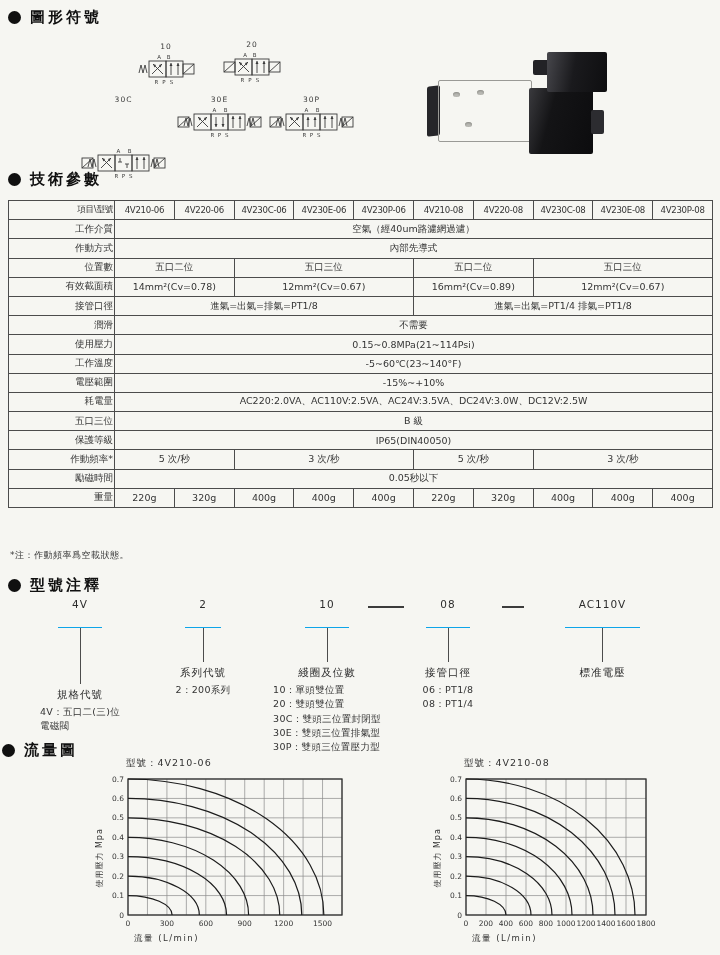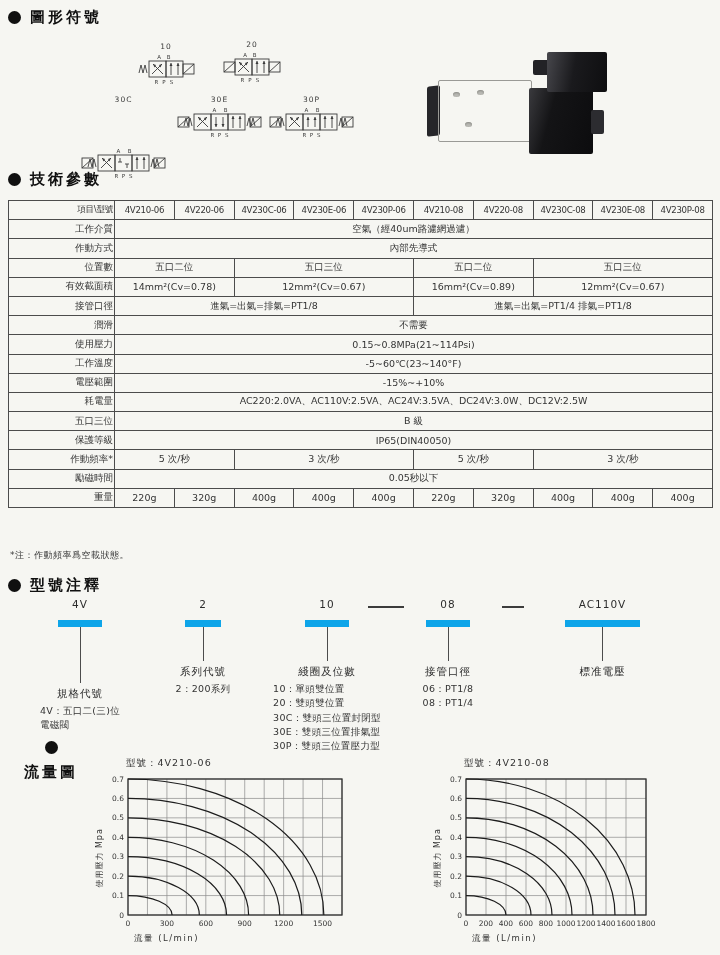--- a/index.html
+++ b/index.html
@@ -38,21 +38,21 @@
     font-size:9.5px;color:#343434;table-layout:fixed;}
   #param-table th,#param-table td{border:1px solid #4c4c4c;padding:2px 1px;height:14.2px;
     text-align:center;font-weight:normal;overflow:hidden;white-space:nowrap;}
   #param-table .rowlabel{text-align:right;padding-left:6px;width:98px;}
   #param-table thead th{font-size:8.6px;letter-spacing:-0.3px;}
   #footnote{position:absolute;left:10px;top:549px;font-size:9px;color:#3a3a3a;letter-spacing:0.5px;}
 
   
   #model-code{position:absolute;left:0;top:598px;width:720px;height:140px;}
   .code-group{position:absolute;display:flex;flex-direction:column;align-items:center;}
-  .code-text{font-size:10.5px;letter-spacing:1px;color:#2c2c2c;padding:0 14px 10px 14px;border-bottom:7px solid #0ea5e9;}
+  .code-text{font-size:10.5px;letter-spacing:1px;color:#2c2c2c;padding:0 14px 17px 14px;border-bottom:1px solid #0ea5e9;}
   .code-stem{width:1px;background:#4c4c4c;}
   .code-heading{font-size:10.5px;color:#2c2c2c;letter-spacing:1px;margin:4px 0 3px 0;}
   .code-lines{font-size:9.5px;line-height:1.5;color:#333;text-align:left;letter-spacing:0.3px;}
   .code-dash{position:absolute;border-top:2px solid #3c3c3c;}
 
   
   .chart-block{position:absolute;}
   .chart-title{position:absolute;font-size:9.5px;letter-spacing:1px;color:#333;}
   .chart-block svg{position:absolute;left:0;top:16px;}
 </style>
@@ -387,21 +387,21 @@
     </div>
     <div class="code-group" style="left: 530px; top: 0px; width: 145px;">
       <div class="code-text">AC110V</div>
       <div class="code-stem" style="height: 34px;"></div>
       <div class="code-heading">標准電壓</div>
     </div>
     <div class="code-dash" style="left: 368px; top: 8px; width: 36px;"></div>
     <div class="code-dash" style="left: 502px; top: 8px; width: 22px;"></div>
   </div>
 
-<div class="section-heading" style="left:24px;top:741px;flex-direction:column;">
+<div class="section-heading" style="left:2px;top:741px;">
   <span class="bullet"></span>
   <span>流量圖</span>
 </div>
 <div class="chart-block" style="left:62px;top:757px;width:290px;height:195px;margin-left:32px;">
     <div class="chart-title" style="left: 32px; top: 0px;">型號：4V210-06</div>
     <svg width="262" height="176">
       <g stroke="#8a8a8a" stroke-width="0.7">
         <line x1="34" y1="142" x2="34" y2="6"></line>
         <line x1="53.45454545454545" y1="142" x2="53.45454545454545" y2="6"></line>
         <line x1="72.9090909090909" y1="142" x2="72.9090909090909" y2="6"></line>

